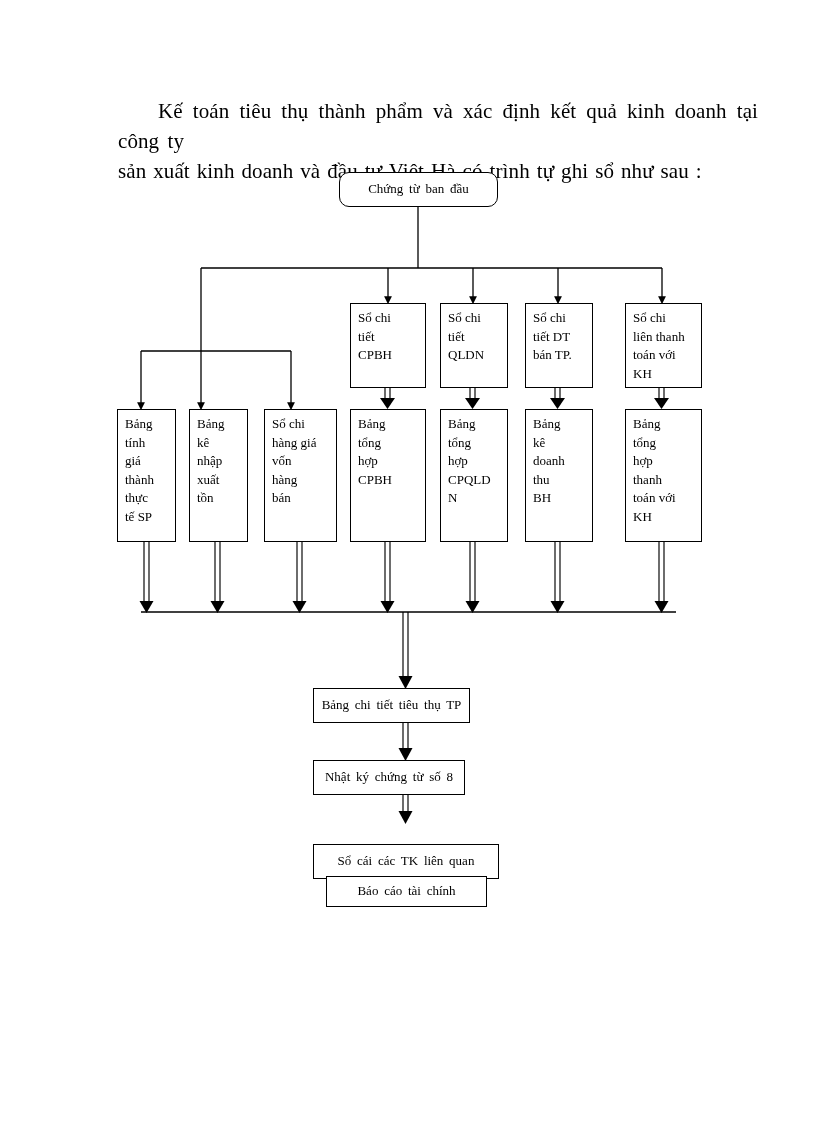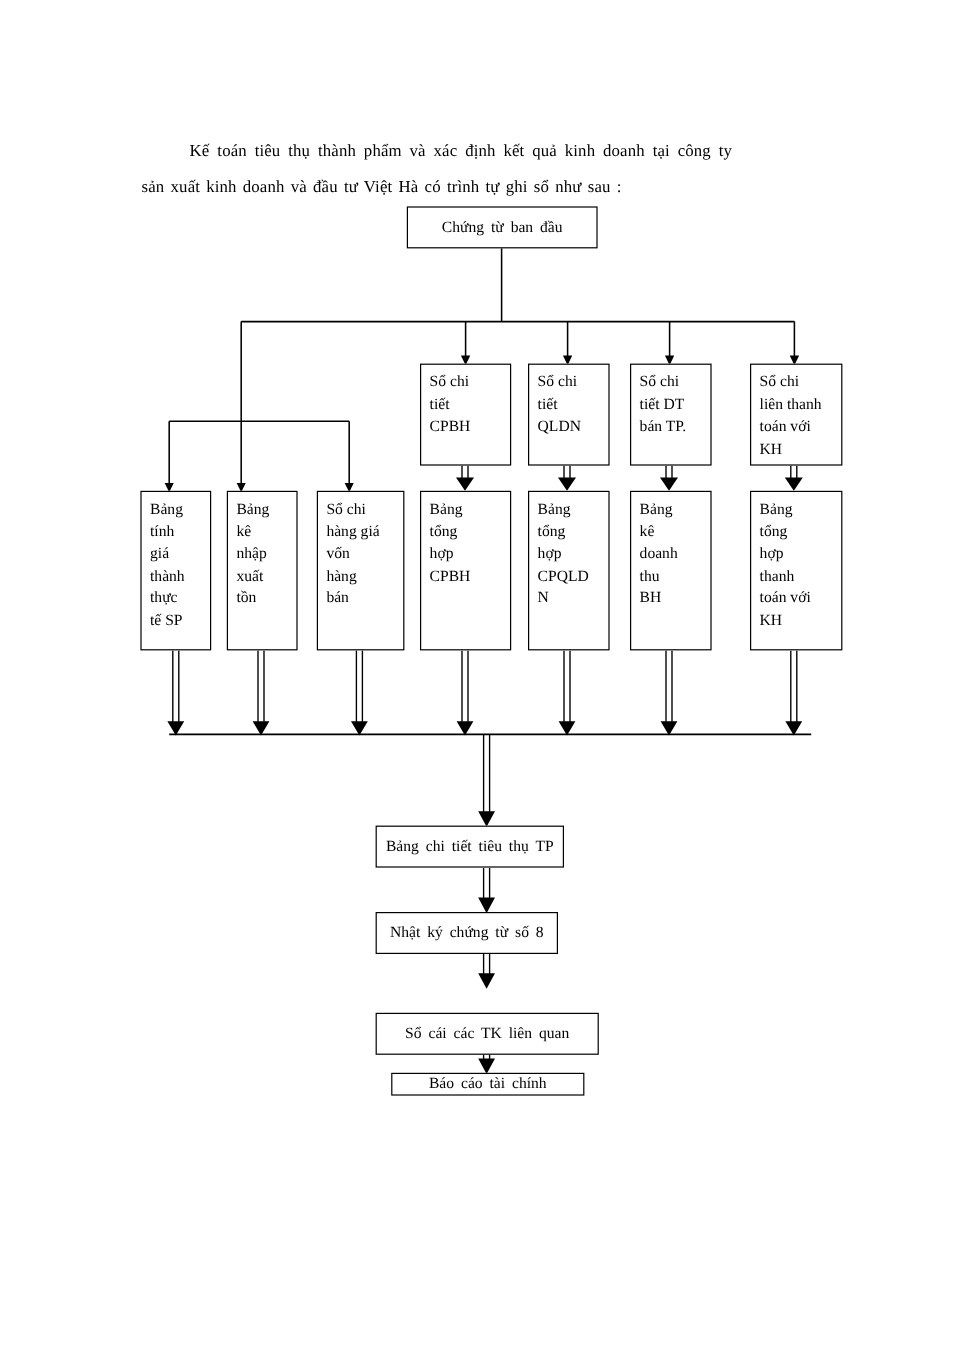--- a/index.html
+++ b/index.html
@@ -10,22 +10,22 @@
     font-family:"Liberation Serif","DejaVu Serif",serif;
     color:#000000;
     position:relative;
     overflow:hidden;
   }
   #page{position:absolute;left:0;top:0;width:816px;height:1123px;}
 
   
   .para{
     position:absolute;
-    left:118px; top:112px; width:640px;
-    font-size:14px;
+    left:118px; top:96px; width:640px;
+    font-size:21px;
     line-height:30px;
     text-align:justify;
     letter-spacing:0.1px;
   }
   .para .l1{display:block; text-indent:40px; word-spacing:3.0px;}
   .para .l2{display:block; word-spacing:1.6px;}
 
   
   .box{
     position:absolute;
@@ -150,21 +150,21 @@
       <line x1="403" y1="858" x2="403" y2="885"></line>
         <line x1="408" y1="858" x2="408" y2="885"></line>
     </g>
     <g fill="#000">
       <path d="M398.5,748 L412.5,748 L405.5,761 z"></path>
       <path d="M398.5,811 L412.5,811 L405.5,824 z"></path>
       <path d="M398.5,882 L412.5,882 L405.5,895 z"></path>
     </g>
   </svg>
 
-  <div class="box center" style="left:339px;top:172px;width:159px;height:35px;">
+  <div class="box center" style="left:339px;top:172px;width:159px;height:35px;border-radius:10px;">
     <span>Chứng từ ban đầu</span>
   </div>
 
   <div class="box" style="left:350px;top:303px;width:76px;height:85px;">
     <div>Sổ chi</div>
     <div>tiết</div>
     <div>CPBH</div>
   </div>
   <div class="box" style="left:440px;top:303px;width:68px;height:85px;">
     <div>Sổ chi</div>
@@ -236,17 +236,17 @@
 
   <div class="box center" style="left:313px;top:688px;width:157px;height:35px;">
     <span>Bảng  chi tiết  tiêu  thụ TP</span>
   </div>
   <div class="box center" style="left:313px;top:760px;width:152px;height:35px;">
     <span>Nhật ký chứng từ  số 8</span>
   </div>
   <div class="box center" style="left:313px;top:844px;width:186px;height:35px;align-items:center;">
     <span>Sổ cái các TK liên  quan</span>
   </div>
-  <div class="box center" style="left:326px;top:894px;width:161px;height:19px;justify-content:center;">
+  <div class="box center" style="left:326px;top:876px;width:161px;height:31px;justify-content:center;">
     <span>Báo cáo tài chính</span>
   </div>
 
 </div>
 
 </body></html>

